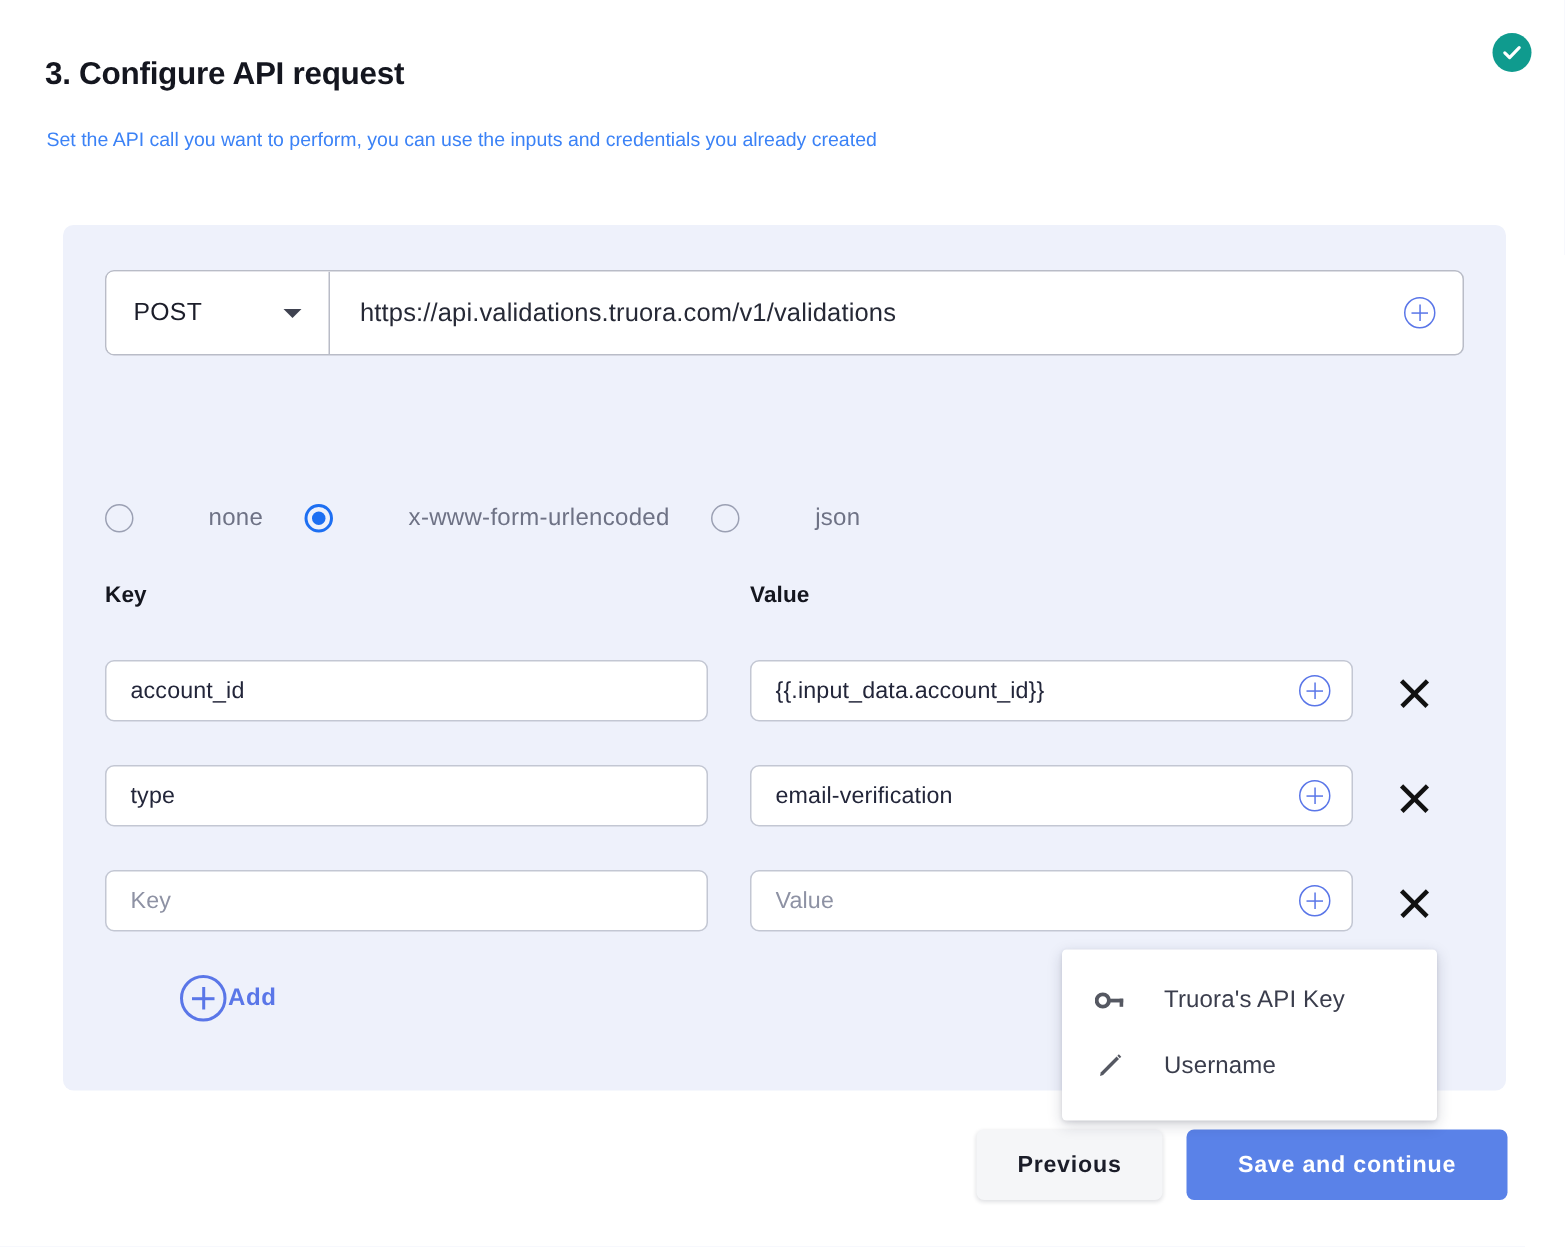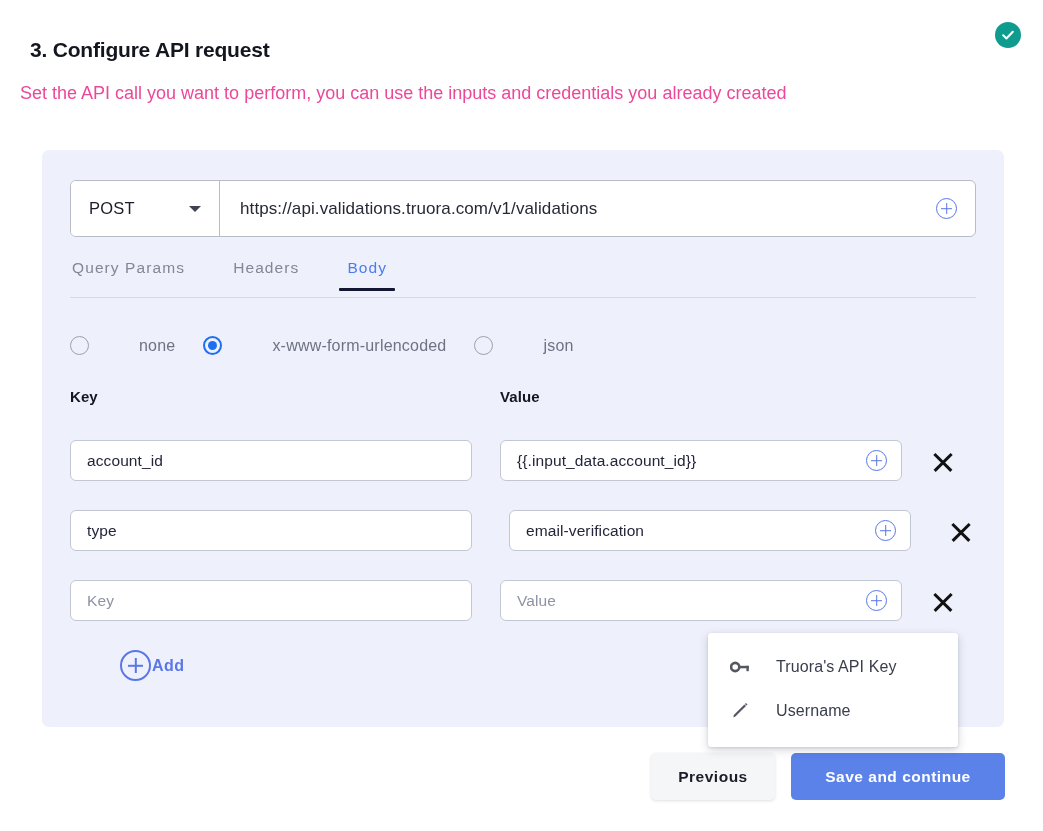--- a/index.html
+++ b/index.html
@@ -24,23 +24,23 @@
   }
   .page-title {
     font-size: 21px;
     font-weight: bold;
     letter-spacing: -0.2px;
     color: #14161f;
     margin: 10px;
     line-height: 28px;
   }
   .page-subtitle {
-    font-size: 18px;
-    color: #ec4899;
-    margin: 19px 0 0 0;
+    font-size: 13px;
+    color: #3b82f6;
+    margin: 19px 0 0 11px;
     line-height: 20px;
     font-weight: normal;
   }
   .status-check {
     position: absolute;
     top: 22px;
     right: 22px;
     width: 26px;
     height: 26px;
     border-radius: 50%;
@@ -234,21 +234,21 @@
 
   .kv-row {
     position: absolute;
     left: 28px;
     width: 906px;
     height: 41px;
     display: flex;
     align-items: center;
   }
   .kv-row.r1 { top: 290px; }
-  .kv-row.r2 { top: 360px; justify-content: space-between; }
+  .kv-row.r2 { top: 360px; }
   .kv-row.r3 { top: 430px; }
 
   .field {
     background: #ffffff;
     border: 1px solid #c3c7d3;
     border-radius: 6px;
     height: 41px;
     display: flex;
     align-items: center;
     padding: 0 14px 0 16px;
@@ -417,25 +417,20 @@
     <div class="method-select">
       <span class="method-label">POST</span>
       <span class="caret"></span>
     </div>
     <div class="url-field">
       <span class="url-text">https://api.validations.truora.com/v1/validations</span>
       <span class="plus-circle"></span>
     </div>
   </div>
 
-  <div class="tabs">
-    <button class="tab">Query Params</button>
-    <button class="tab">Headers</button>
-    <button class="tab active">Body</button>
-  </div>
 
   <div class="radio-row">
     <label class="radio-item">
       <span class="radio-mark"></span>
       <span class="radio-label">none</span>
     </label>
     <label class="radio-item checked">
       <span class="radio-mark"></span>
       <span class="radio-label">x-www-form-urlencoded</span>
     </label>

